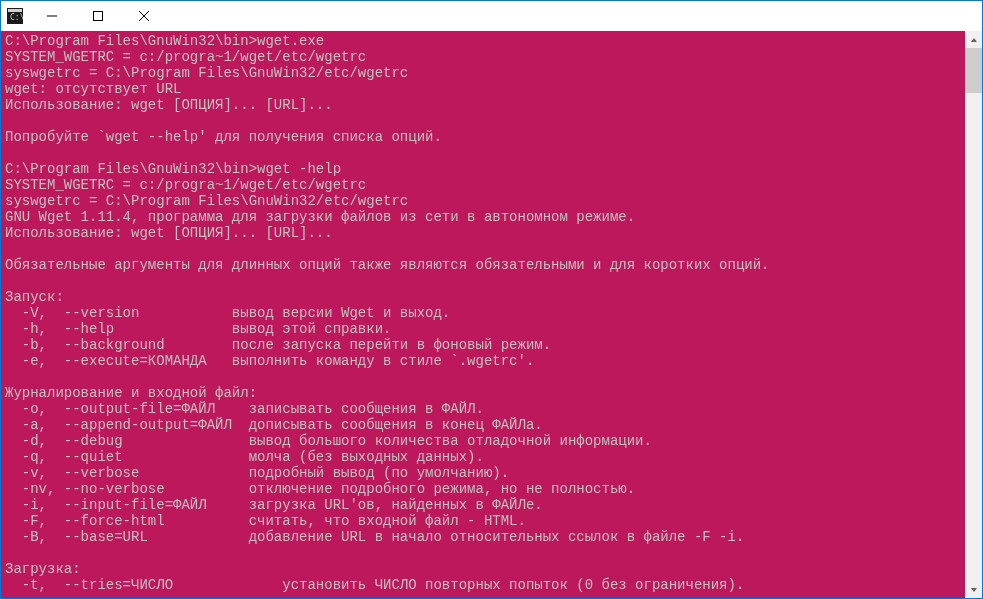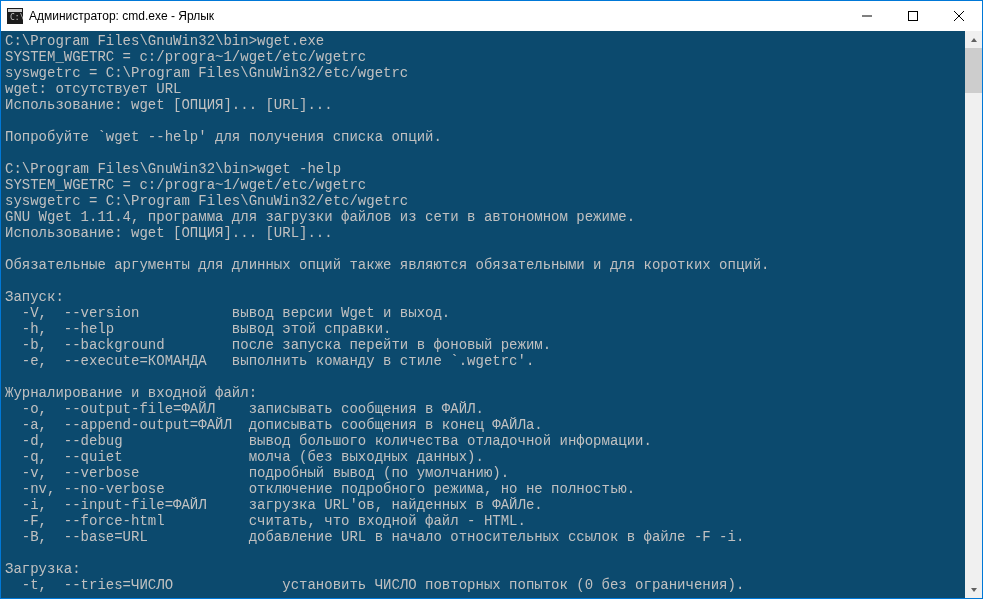--- a/index.html
+++ b/index.html
@@ -58,21 +58,21 @@
     color: #000;
   }
   .terminal-wrap {
     flex: 1;
     display: flex;
     background: #000000;
     overflow: hidden;
   }
   .terminal {
     flex: 1;
-    background: #0c4a6e;
+    background: #be185d;
     color: #c0c0c0;
     font-family: Consolas, "Courier New", monospace;
     font-size: 14px;
     line-height: 16px;
     padding: 2px 0 2px 4px;
     white-space: pre;
     overflow: hidden;
   }
   .scrollbar {
     width: 17px;
@@ -114,21 +114,20 @@
 
 <div class="window">
   <div class="titlebar">
     <div class="titlebar-icon">
       <svg width="16" height="16" viewBox="0 0 16 16">
         <rect x="0" y="0" width="16" height="16" fill="#1b1b1b"></rect>
         <rect x="1" y="1" width="14" height="3" fill="#d0d0d0"></rect>
         <text x="3" y="12" font-size="8" fill="#c0c0c0" font-family="monospace">C:\</text>
       </svg>
     </div>
-    <div class="titlebar-title">Администратор: cmd.exe - Ярлык</div>
     <div class="window-controls">
       <div class="win-btn">
         <svg width="10" height="10" viewBox="0 0 10 10">
             <line x1="0" y1="5" x2="10" y2="5" stroke="#000" stroke-width="1"></line>
           </svg>
       </div>
       <div class="win-btn">
         <svg width="10" height="10" viewBox="0 0 10 10">
             <rect x="0.5" y="0.5" width="9" height="9" fill="none" stroke="#000" stroke-width="1"></rect>
           </svg>

